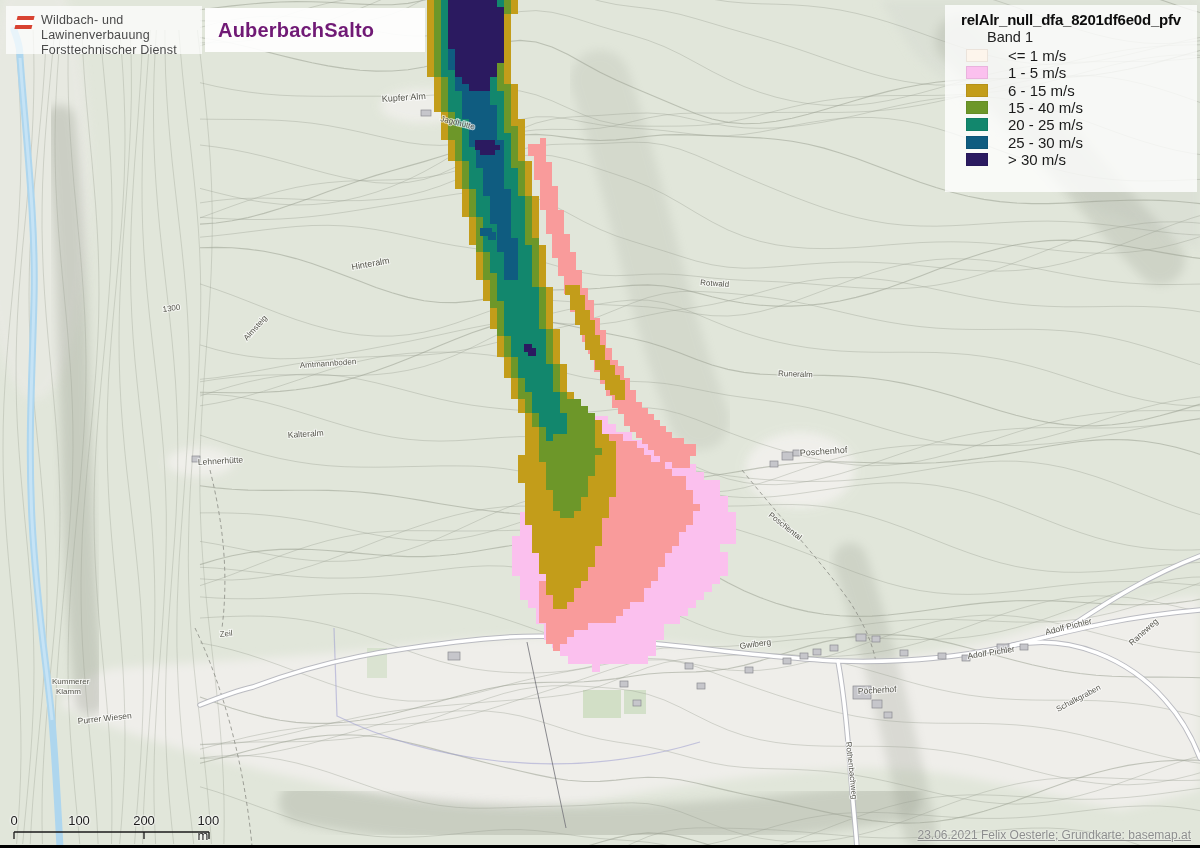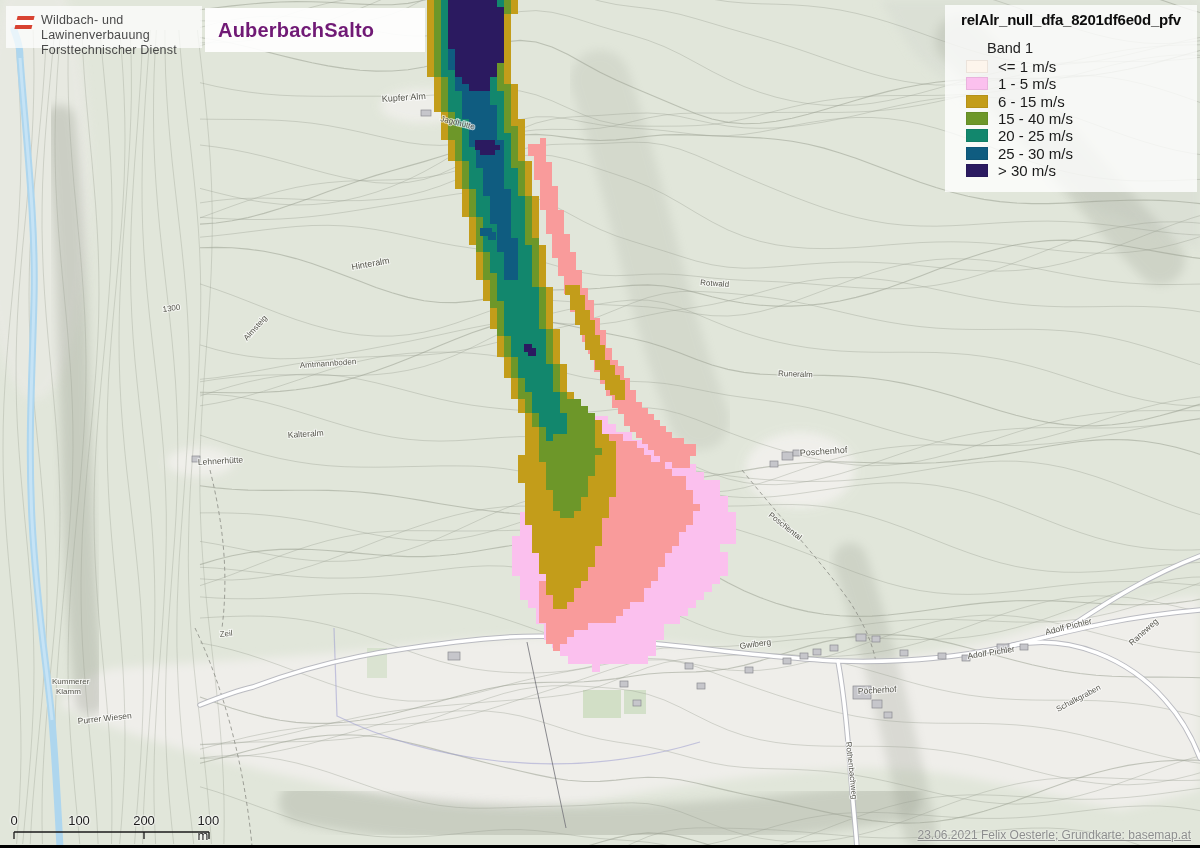--- a/index.html
+++ b/index.html
@@ -1,42 +1,42 @@
 <!DOCTYPE html>
 <html><head>
 <meta charset="utf-8">
 <style>
   html,body{margin:0;padding:0;background:#fff;}
   .stage{position:relative;width:1200px;height:848px;overflow:hidden;
          font-family:"Liberation Sans",sans-serif;}
   svg{display:block;}
   
-  .brand{position:absolute;left:6px;top:6px;width:196px;height:42px;
+  .brand{position:absolute;left:6px;top:6px;width:196px;height:48px;
          background:rgba(255,255,255,.72);display:flex;align-items:flex-start;
          padding:7px 6px 5px 8px;box-sizing:border-box;z-index:5;}
   .flag{width:17px;height:13px;margin:3px 8px 0 2px;transform:skewX(-14deg);
         display:flex;flex-direction:column;flex:none;}
   .flag i{display:block;height:4px;}
   .flag i:nth-child(1),.flag i:nth-child(3){background:#d84332;}
   .flag i:nth-child(2){background:#fff;height:5px;}
   .brand .org{font-size:12.5px;line-height:15px;color:#4a4a4a;letter-spacing:.2px;}
   
   .titlebox{position:absolute;left:205px;top:8px;width:220px;height:44px;
             background:rgba(255,255,255,.92);z-index:5;display:flex;align-items:center;}
   .titlebox .t{font-size:20px;font-weight:bold;color:#701a75;padding-left:13px;letter-spacing:.2px;}
   
   .legend{position:absolute;left:945px;top:5px;width:252px;height:187px;
           background:rgba(255,255,255,.78);z-index:5;box-sizing:border-box;
           padding:6px 6px 4px 16px;}
   .legend .lt{font-size:15px;font-weight:bold;color:#0d0d0d;letter-spacing:-.2px;white-space:nowrap;}
-  .legend .band{font-size:14.5px;color:#222;margin:12px 0 2px 26px;}
+  .legend .band{font-size:14.5px;color:#222;margin:1px 0 2px 26px;}
   .lrow{display:flex;align-items:center;height:17.3px;}
   .lsw{width:22px;height:13px;margin:0 10px 0 5px;flex:none;
        box-shadow:inset 0 0 0 1px rgba(0,0,0,.07);}
-  .llab{font-size:15px;color:#1a1a1a;}
+  .llab{font-size:15px;color:#1a1a1a;margin-left:10px;}
   
   .scalebar{position:absolute;left:4px;top:813px;width:240px;height:34px;z-index:5;
             color:#1c1c1c;}
   .scalebar .num{position:absolute;top:0;font-size:13px;
                  text-shadow:0 0 2px #fff,0 0 2px #fff,0 0 3px #fff;transform:translateX(-50%);}
   .scalebar svg{position:absolute;left:0;top:17px;}
   
   .attrib{position:absolute;right:9px;bottom:6px;font-size:12px;color:#8d8e8e;
           z-index:5;text-shadow:0 0 2px rgba(255,255,255,.8);text-decoration:underline;}
   .bottombar{position:absolute;left:0;bottom:0;width:100%;height:3px;background:#000;z-index:6;}

